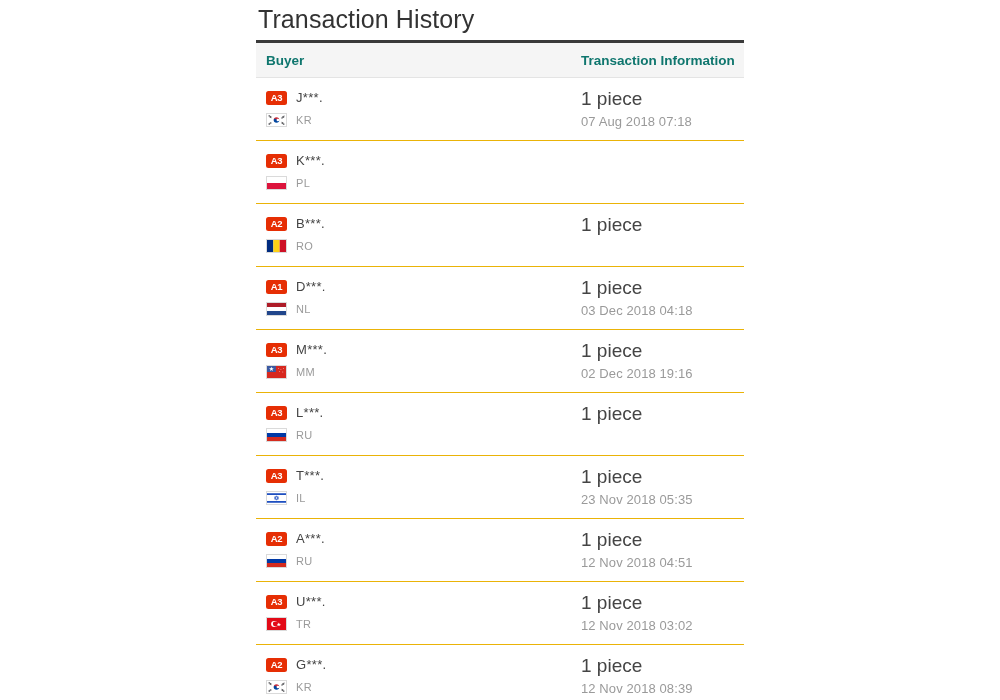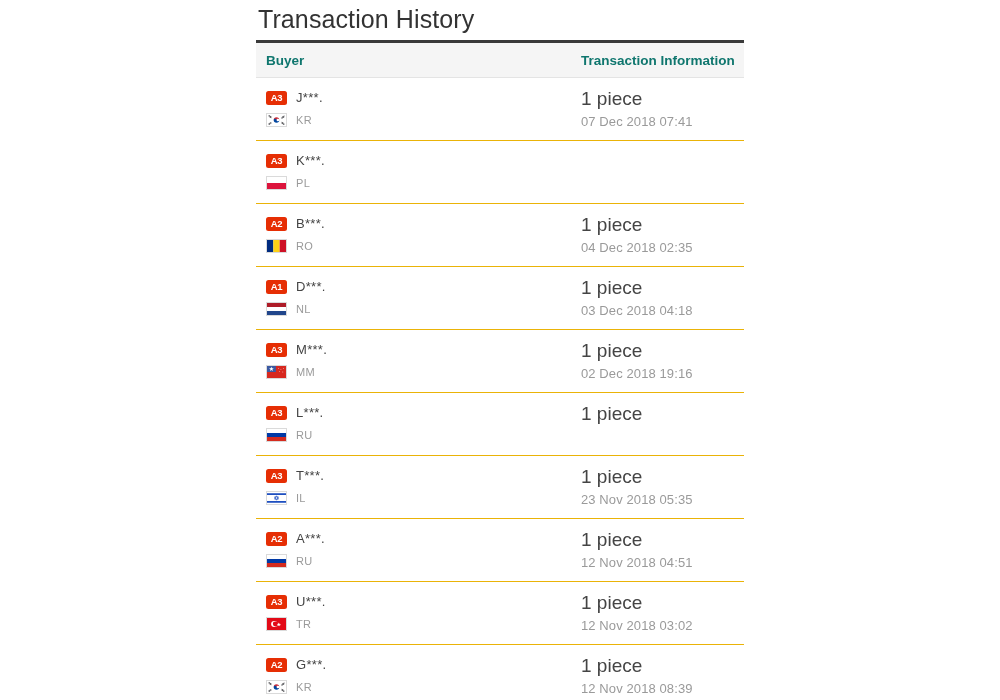--- a/index.html
+++ b/index.html
@@ -200,21 +200,21 @@
         <rect x="2.2" y="14.5" width="5.2" height="0.9" transform="rotate(-33 4.8 14.9)"></rect>
         <rect x="2.2" y="16.2" width="5.2" height="0.9" transform="rotate(-33 4.8 16.6)"></rect>
       </g>
     </svg>
                 </span>
         <span class="country-code">KR</span>
       </div>
     </div>
     <div class="cell-info">
       <div class="qty">1 piece</div>
-      <div class="datetime">07 Dec 2018 07:41</div>
+      <div class="datetime">07 Aug 2018 07:18</div>
     </div>
   </div>
 
   <div class="row">
     <div class="cell-buyer">
       <div class="buyer-line">
         <span class="badge">A3</span>
         <span class="buyer-name">K***.</span>
       </div>
       <div class="country-line">
@@ -241,21 +241,20 @@
       <rect width="10" height="20" fill="#002b7f"></rect>
       <rect x="10" width="10" height="20" fill="#fcd116"></rect>
       <rect x="20" width="10" height="20" fill="#ce1126"></rect>
     </svg>
                 </span>
         <span class="country-code">RO</span>
       </div>
     </div>
     <div class="cell-info">
       <div class="qty">1 piece</div>
-      <div class="datetime">04 Dec 2018 02:35</div>
     </div>
   </div>
 
   <div class="row">
     <div class="cell-buyer">
       <div class="buyer-line">
         <span class="badge">A1</span>
         <span class="buyer-name">D***.</span>
       </div>
       <div class="country-line">

